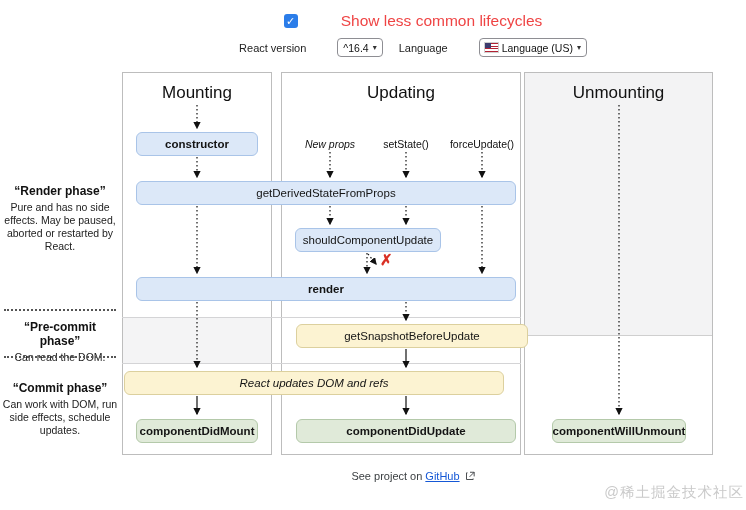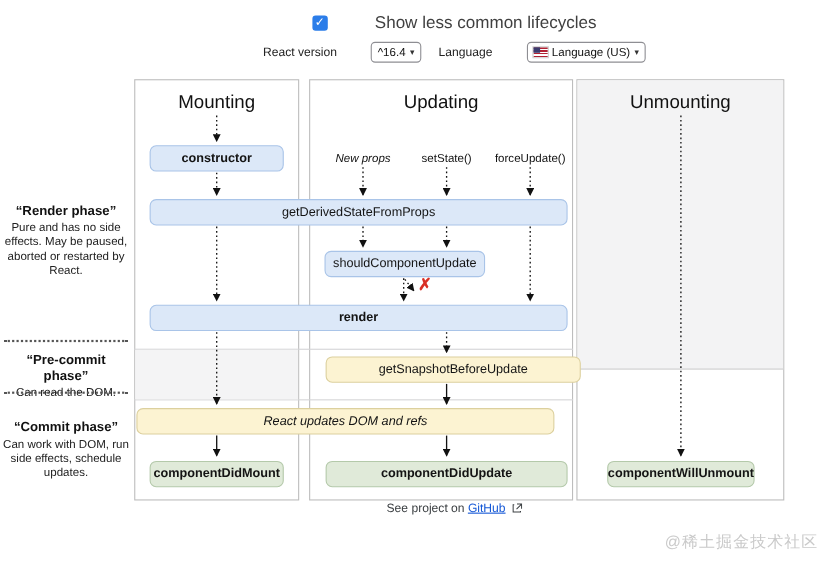--- a/index.html
+++ b/index.html
@@ -4,21 +4,21 @@
 <style>
   html,body{margin:0;padding:0;background:#fff;}
   .stage{
     position:relative;width:746px;height:510px;overflow:hidden;background:#fff;
     font-family:"Liberation Sans",sans-serif;color:#111;
   }
   
   .title-row{position:absolute;top:12px;left:80px;right:0;display:flex;justify-content:center;align-items:center;gap:7px;}
   .checkbox{width:14px;height:14px;border-radius:3px;background:#2b7de9;display:flex;align-items:center;justify-content:center;
     color:#fff;font-size:11px;line-height:1;cursor:pointer;flex:0 0 auto;}
-  .title-label{font-size:15.5px;color:#404040;cursor:pointer;margin-left:36px;}
+  .title-label{font-size:15.5px;color:#ef4444;cursor:pointer;margin-left:36px;}
   .controls-row{position:absolute;top:38px;left:80px;right:0;display:flex;justify-content:center;align-items:center;gap:16px;
     font-size:11px;color:#222;}
   .ctl-group{display:flex;align-items:center;gap:5px;}
   .select{display:inline-flex;align-items:center;gap:4px;border:1px solid #8e8e93;border-radius:4px;background:#fff;
     padding:1px 5px;font-size:10.5px;color:#111;height:15px;cursor:pointer;margin-left:26px;}
   .caret{font-size:8px;color:#333;line-height:1;}
   .us-flag{position:relative;width:13px;height:9px;flex:0 0 auto;
     background:repeating-linear-gradient(180deg,#b22234 0 1.3px,#fff 1.3px 2.6px);outline:1px solid #d0d0d0;}
   .us-flag::after{content:"";position:absolute;top:0;left:0;width:6px;height:5px;background:#3c3b6e;}
   
@@ -41,21 +41,21 @@
     display:flex;align-items:center;justify-content:center;font-size:11.5px;color:#141414;z-index:3;cursor:pointer;}
   .blue{background:#dce8f8;border-color:#a9c4e8;}
   .yellow{background:#fcf3d2;border-color:#dcd09e;}
   .green{background:#e0ead9;border-color:#b4c9aa;}
   
   .arrows{position:absolute;top:0;left:0;z-index:2;pointer-events:none;}
   .dash{stroke:#111;stroke-width:1.2;stroke-dasharray:1.5 2.5;fill:none;}
   .solid{stroke:#111;stroke-width:1.2;fill:none;}
   .red-cross{position:absolute;left:380px;top:252px;font-size:15px;font-weight:bold;color:#d93025;z-index:4;line-height:1;}
   
-  .footer{position:absolute;top:456px;left:80px;right:0;display:flex;justify-content:center;align-items:center;gap:3px;
+  .footer{position:absolute;top:470px;left:80px;right:0;display:flex;justify-content:center;align-items:center;gap:3px;
     font-size:11px;color:#3c4043;}
   .footer a{color:#1558d6;text-decoration:underline;cursor:pointer;}
   .ext-icon{width:10px;height:10px;margin-left:2px;}
   .watermark{position:absolute;right:2px;top:483px;font-size:14.5px;color:#cacaca;letter-spacing:1px;}
 </style>
 </head>
 <body>
 
 <div class="stage">
 

